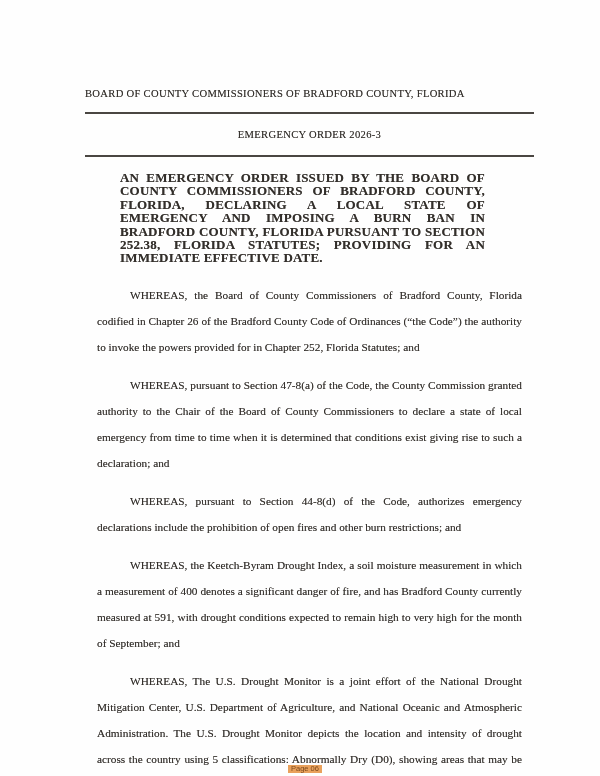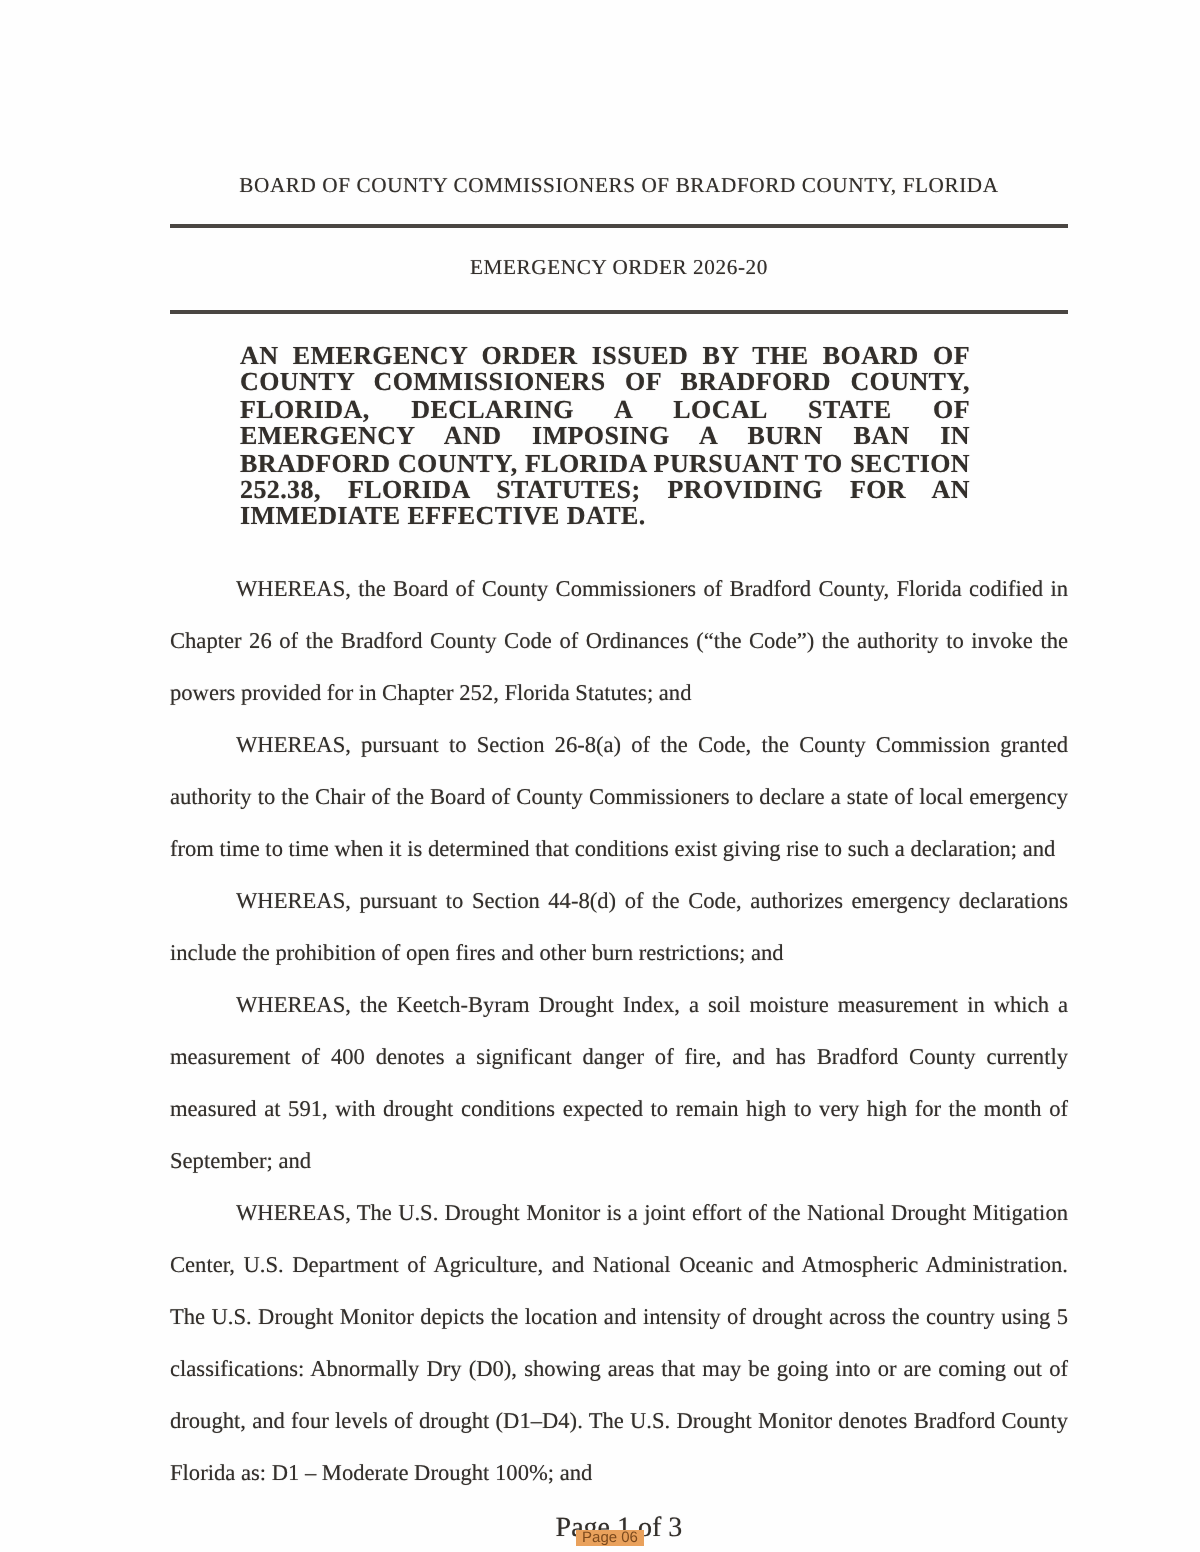--- a/index.html
+++ b/index.html
@@ -17,21 +17,20 @@
   }
   .doc {
     position: absolute;
     left: 85px;
     top: 0;
     width: 449px;
     text-shadow: 0 0 0.4px rgba(51,47,43,0.55);
   }
   .doc-header {
     margin-top: 88px;
-    text-align: center;
     font-size: 10.6px;
     letter-spacing: 0.3px;
     white-space: nowrap;
   }
   .rule {
     border: none;
     border-top: 2px solid #4a4642;
     margin: 13px 0 0 0;
     height: 0;
   }
@@ -52,21 +51,21 @@
     text-align: justify;
     letter-spacing: 0.2px;
   }
   .body-text {
     margin-top: 17px;
     font-size: 11.3px;
     line-height: 26px;
     text-align: justify;
   }
   .body-text p {
-    margin: 0;
+    margin: 12px;
     text-indent: 33px;
   }
   .page-footer {
     margin-top: 7px;
     text-align: center;
     font-size: 14px;
   }
   .annotation {
     position: absolute;
     left: 10px;
@@ -86,29 +85,29 @@
   }
 </style>
 </head>
 <body>
 
 <div class="doc">
   <div class="doc-header">BOARD OF COUNTY COMMISSIONERS OF BRADFORD COUNTY, FLORIDA</div>
 
   <hr class="rule">
 
-  <div class="order-number">EMERGENCY ORDER 2026-20</div>
+  <div class="order-number">EMERGENCY ORDER 2026-3</div>
 
   <hr class="rule rule-2">
 
   <div class="order-title">AN EMERGENCY ORDER ISSUED BY THE BOARD OF COUNTY COMMISSIONERS OF BRADFORD COUNTY, FLORIDA, DECLARING A LOCAL STATE OF EMERGENCY AND IMPOSING A BURN BAN IN BRADFORD COUNTY, FLORIDA PURSUANT TO SECTION 252.38, FLORIDA STATUTES; PROVIDING FOR AN IMMEDIATE EFFECTIVE DATE.</div>
 
   <div class="body-text">
     <p>WHEREAS, the Board of County Commissioners of Bradford County, Florida codified in Chapter 26 of the Bradford County Code of Ordinances (“the Code”) the authority to invoke the powers provided for in Chapter 252, Florida Statutes; and</p>
-    <p>WHEREAS, pursuant to Section 26-8(a) of the Code, the County Commission granted authority to the Chair of the Board of County Commissioners to declare a state of local emergency from time to time when it is determined that conditions exist giving rise to such a declaration; and</p>
+    <p>WHEREAS, pursuant to Section 47-8(a) of the Code, the County Commission granted authority to the Chair of the Board of County Commissioners to declare a state of local emergency from time to time when it is determined that conditions exist giving rise to such a declaration; and</p>
     <p>WHEREAS, pursuant to Section 44-8(d) of the Code, authorizes emergency declarations include the prohibition of open fires and other burn restrictions; and</p>
     <p>WHEREAS, the Keetch-Byram Drought Index, a soil moisture measurement in which a measurement of 400 denotes a significant danger of fire, and has Bradford County currently measured at 591, with drought conditions expected to remain high to very high for the month of September; and</p>
     <p>WHEREAS, The U.S. Drought Monitor is a joint effort of the National Drought Mitigation Center, U.S. Department of Agriculture, and National Oceanic and Atmospheric Administration. The U.S. Drought Monitor depicts the location and intensity of drought across the country using 5 classifications: Abnormally Dry (D0), showing areas that may be going into or are coming out of drought, and four levels of drought (D1–D4). The U.S. Drought Monitor denotes Bradford County Florida as: D1 – Moderate Drought 100%; and</p>
   </div>
 
   <div class="page-footer">Page 1 of 3</div>
 </div>
 
 <div class="annotation">
   <div>

